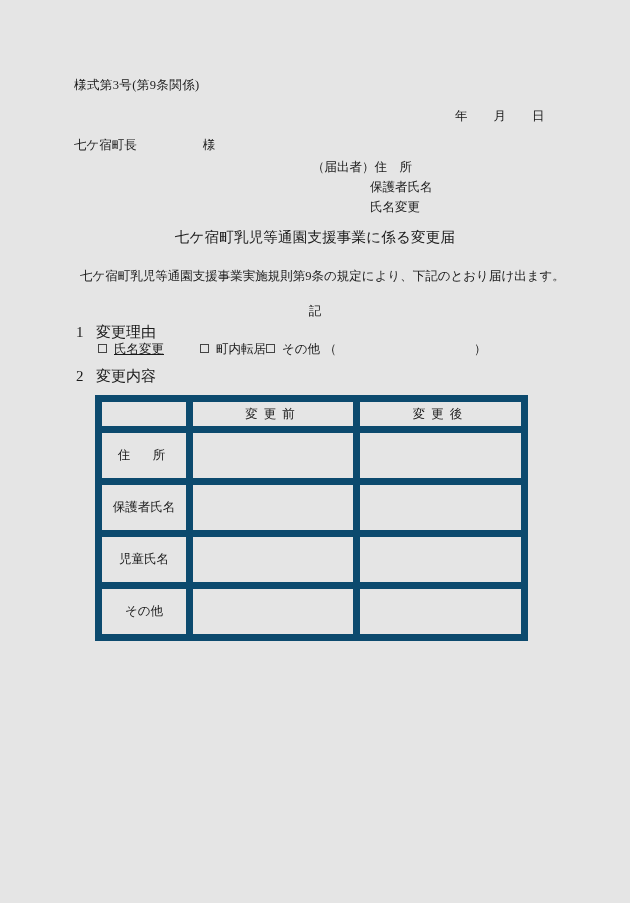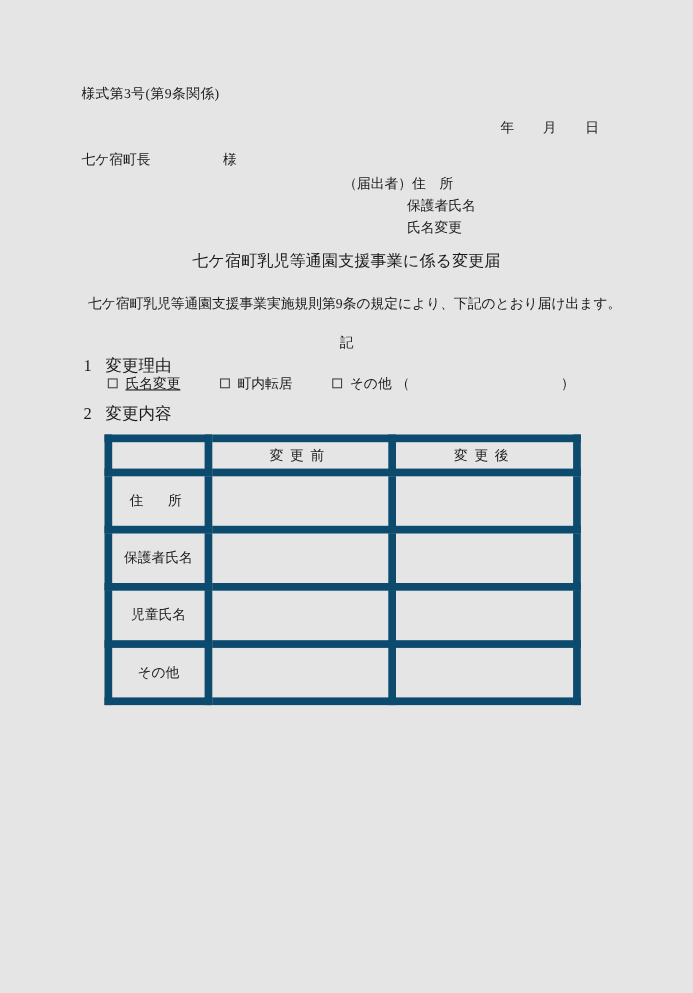--- a/index.html
+++ b/index.html
@@ -120,21 +120,21 @@
     display: inline-block;
     width: 9px;
     height: 9px;
     border: 1px solid #444;
     margin-right: 7px;
     vertical-align: 0px;
     box-sizing: border-box;
   }
   .cb-item { display: inline-block; }
   .cb-item.sp1 { margin-right: 36px; text-decoration: underline; }
-  .cb-item.sp2 { margin-right: 36px; }
+  .cb-item.sp2 { }
   .other-open { margin-left: 4px; }
   .other-close {
     display: inline-block;
     width: 150px;
     text-align: right;
   }
 
   
   .change-table {
     position: absolute;

